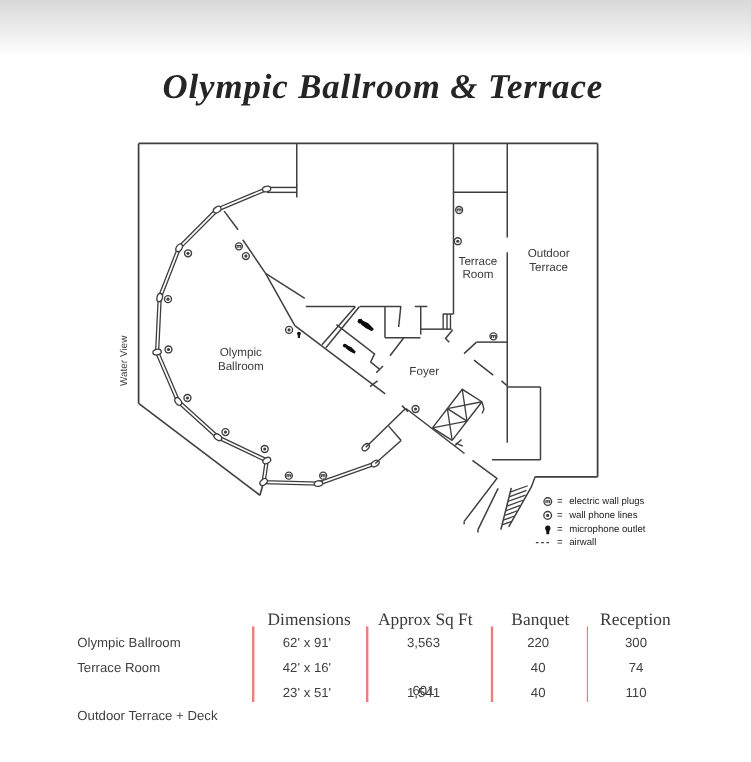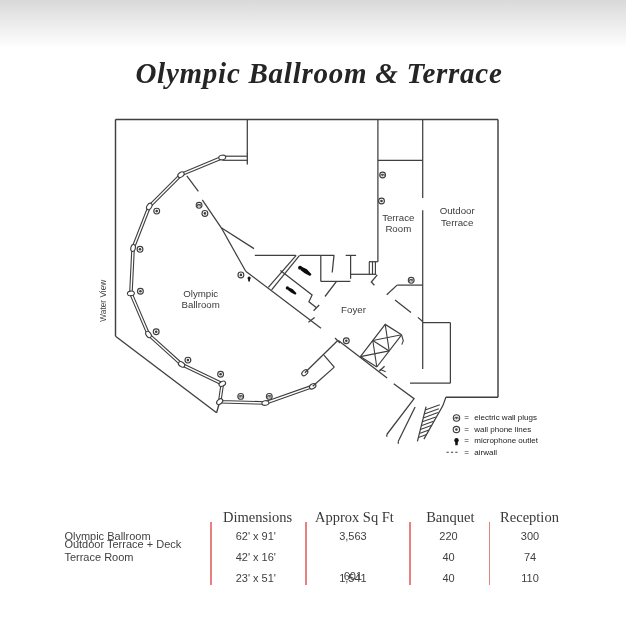--- a/index.html
+++ b/index.html
@@ -184,21 +184,21 @@
 <div class="hdr" style="left:257.6px">Dimensions</div>
 <div class="hdr" style="left:354.4px">Approx Sq Ft</div>
 <div class="hdr" style="left:450.3px">Banquet</div>
 <div class="hdr" style="left:529.5px">Reception</div>
 <div class="red" style="left:210.1px"></div>
 <div class="red" style="left:305.4px"></div>
 <div class="red" style="left:409.4px"></div>
 <div class="red" style="left:488.6px"></div>
 <div class="lbl" style="left:64.4px;top:531px">Olympic Ballroom</div>
 <div class="lbl" style="left:64.4px;top:551.5px">Terrace Room</div>
-<div class="lbl" style="left:64.4px;top:539px">Outdoor Terrace + Deck</div>
+<div class="lbl" style="left:64.4px;top:592px">Outdoor Terrace + Deck</div>
 <div class="cell" style="left:255.8px;top:531px">62' x 91'</div>
 <div class="cell" style="left:255.8px;top:551.5px">42' x 16'</div>
 <div class="cell" style="left:255.8px;top:573px">23' x 51'</div>
 <div class="cell" style="left:352.9px;top:531px">3,563</div>
 <div class="cell" style="left:352.9px;top:571px">601</div>
 <div class="cell" style="left:352.9px;top:573px">1,541</div>
 <div class="cell" style="left:448.5px;top:531px">220</div>
 <div class="cell" style="left:448.5px;top:551.5px">40</div>
 <div class="cell" style="left:448.5px;top:573px">40</div>
 <div class="cell" style="left:530px;top:531px">300</div>

